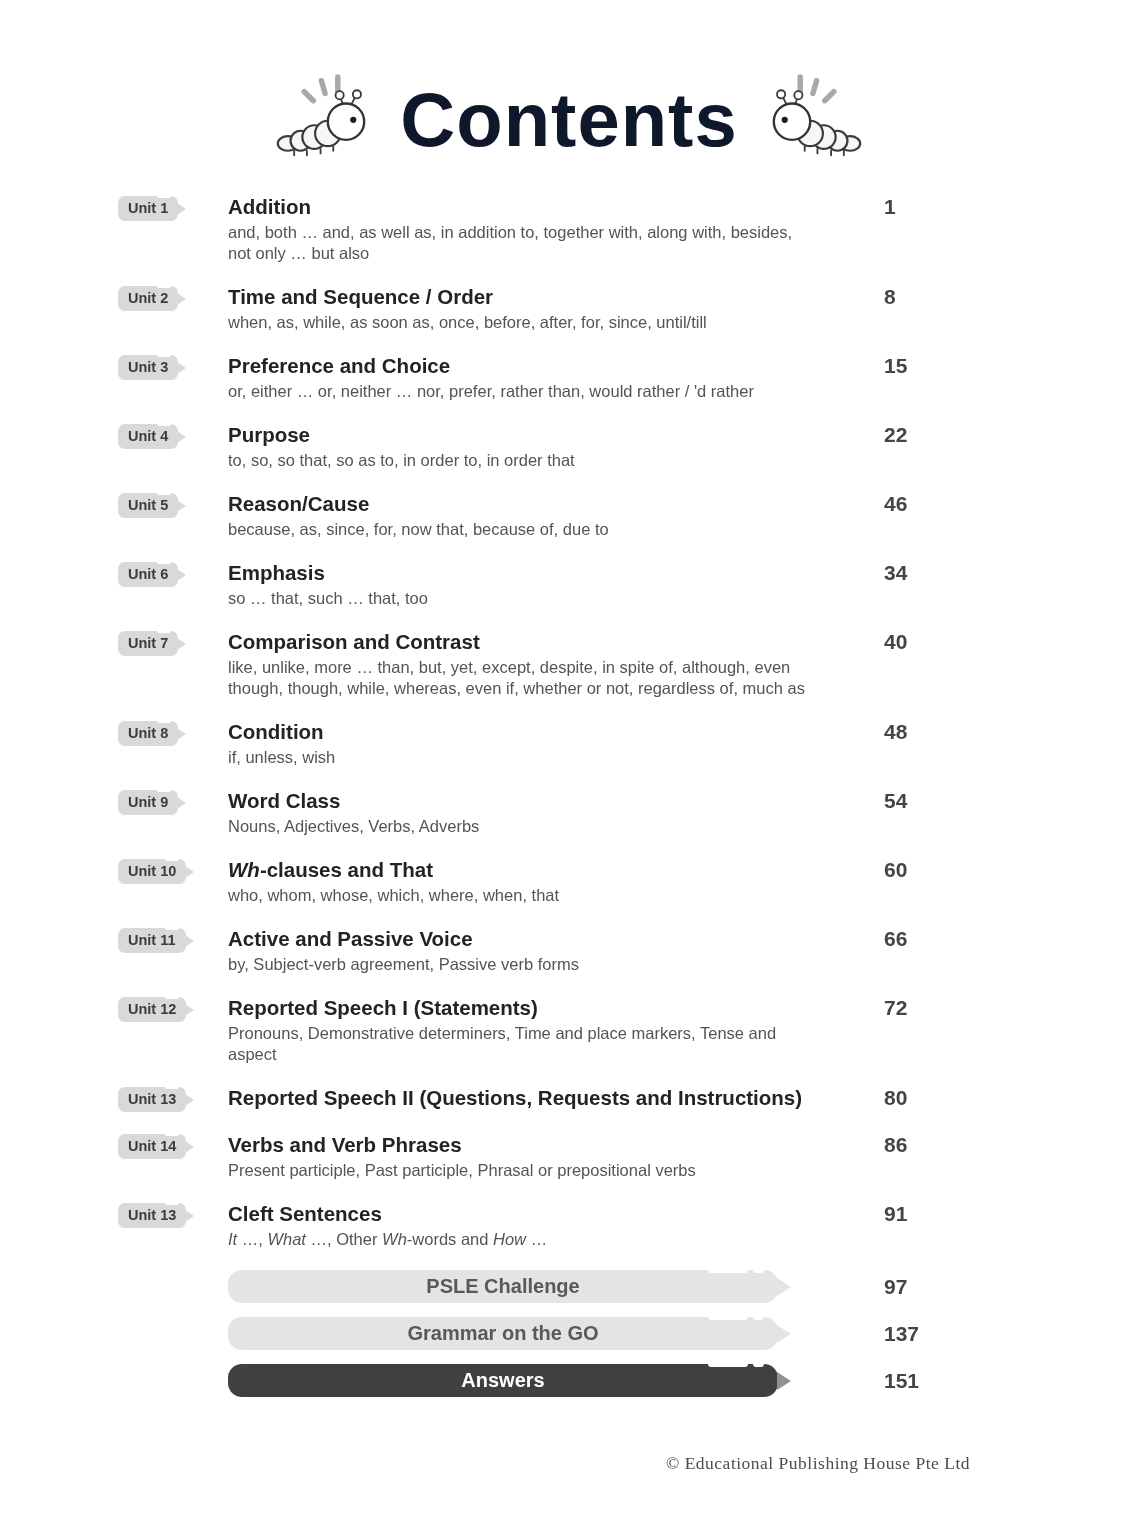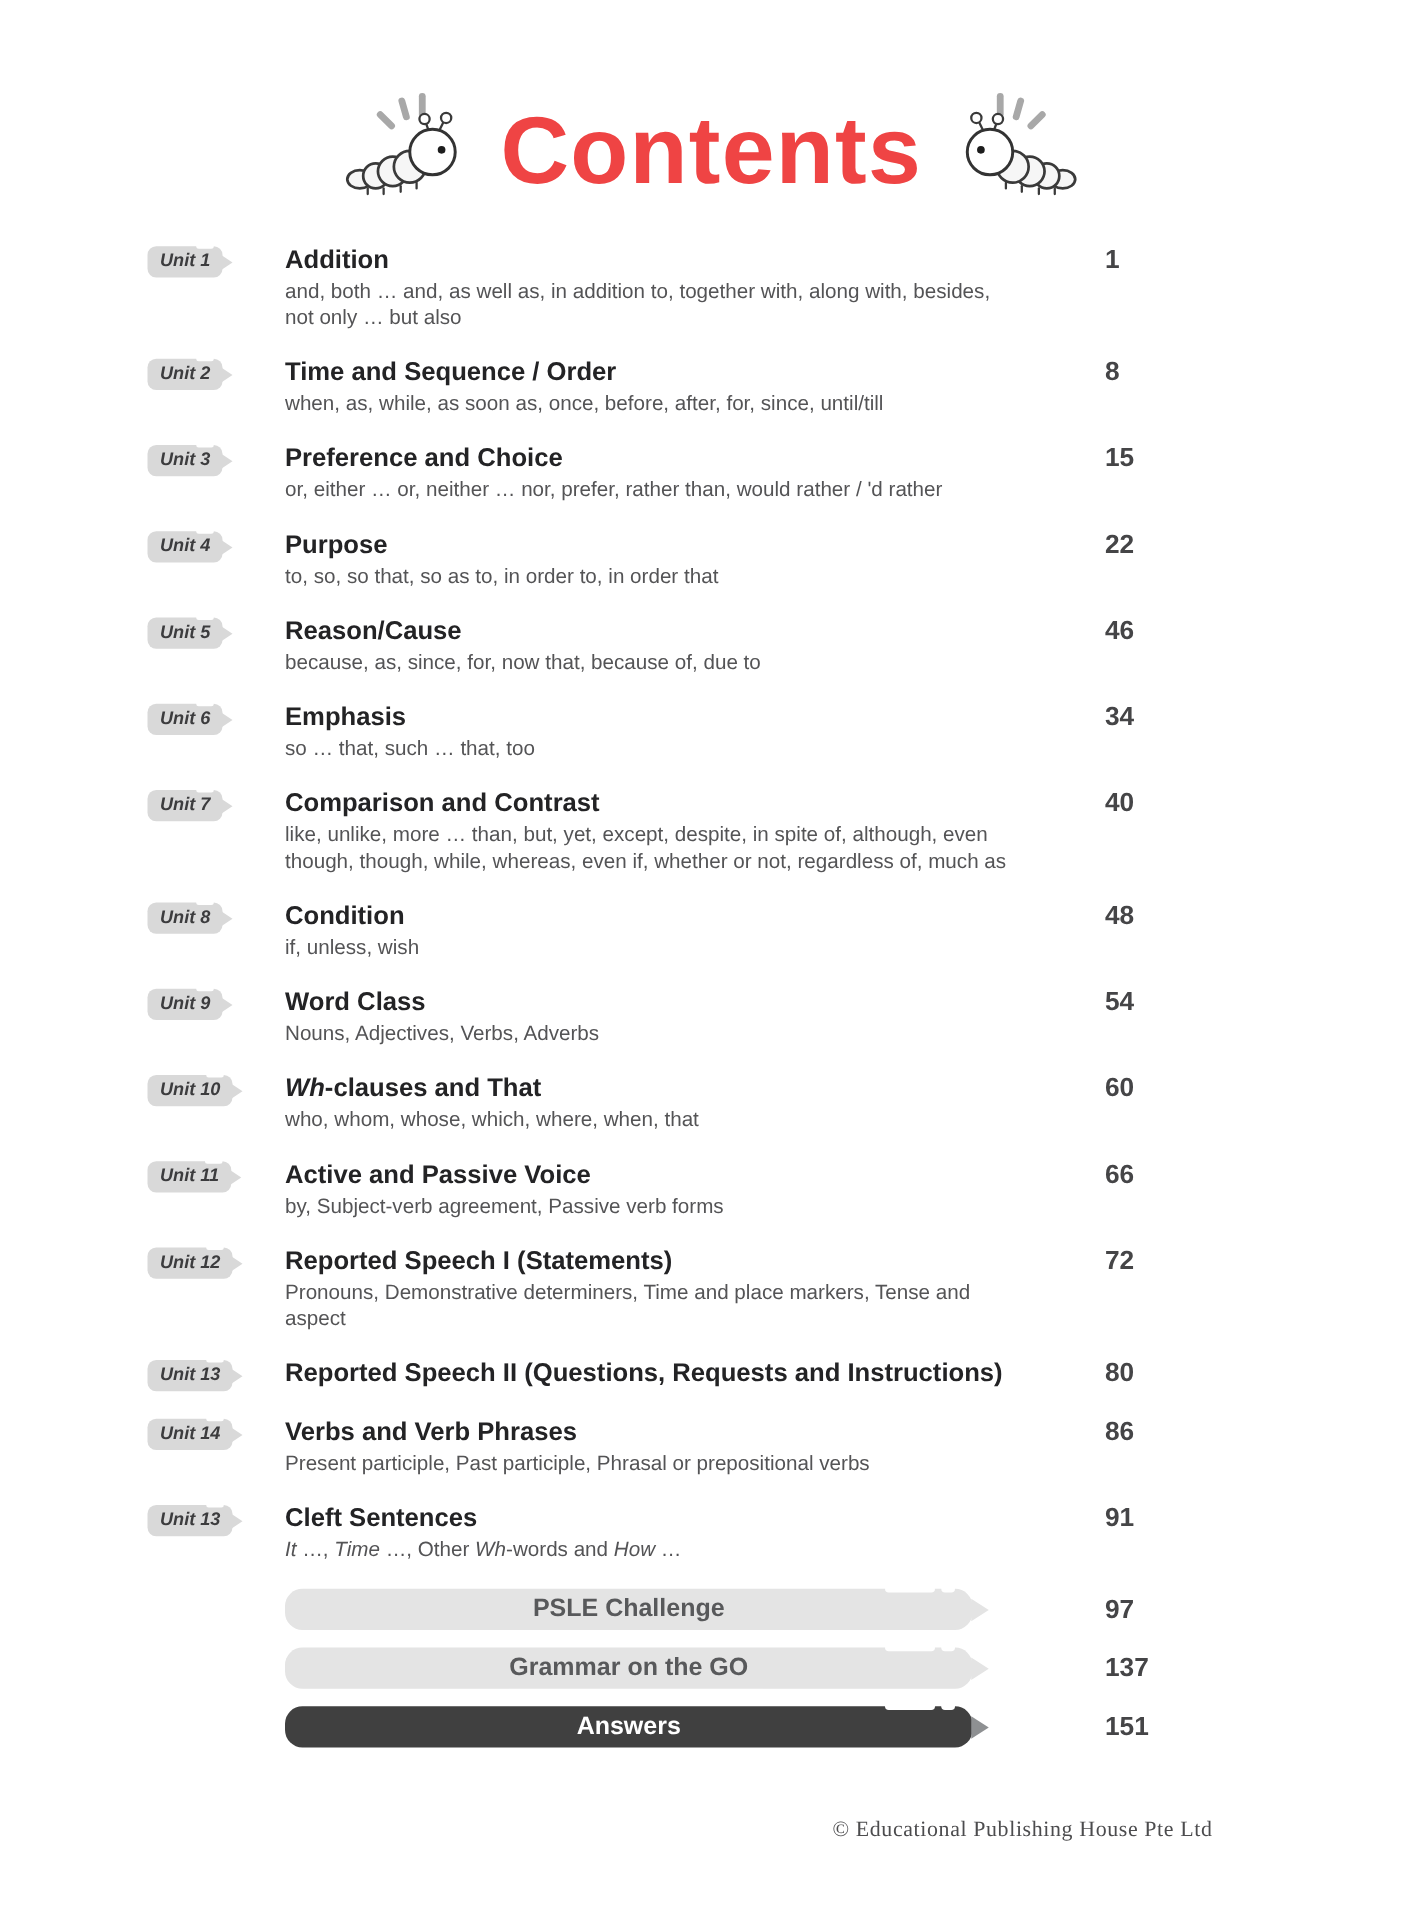--- a/index.html
+++ b/index.html
@@ -10,30 +10,30 @@
     position:relative;
     overflow:hidden;
   }
 
   
   .header {
     display:flex; align-items:center; justify-content:center;
     gap:24px; padding-top:72px; margin-bottom:26px;
   }
   .big-title {
-    font-size:76px; font-weight:bold; color:#ef4444;
+    font-size:76px; font-weight:bold; color:#0f172a;
     letter-spacing:1px; line-height:1;
   }
   .bug { flex:none; }
   .bug.flip svg { transform:scaleX(-1); }
 
   
   .toc { padding-left:118px; }
   .unit-row { display:flex; align-items:flex-start; margin-bottom:20px; }
-  .badge-col { width:110px; flex:none; padding-top:2px;font-style:italic; }
+  .badge-col { width:110px; flex:none; padding-top:2px; }
   .badge {
     position:relative; display:inline-block;
     background:#d9d9d9; border-radius:7px;
     padding:4px 10px 5px; font-size:14.5px; font-weight:bold; color:#3c3c3e;
     white-space:nowrap;
   }
   .badge::after {
     content:""; position:absolute; right:-8px; top:50%; margin-top:-6px;
     border-left:9px solid #d9d9d9;
     border-top:6px solid transparent; border-bottom:6px solid transparent;
@@ -264,21 +264,21 @@
         <div class="mid-col">
           <div class="unit-title"><span>Verbs and Verb Phrases</span></div>
           <div class="unit-sub"><span>Present participle, Past participle, Phrasal or prepositional verbs</span></div>
         </div>
         <div class="page-col">86</div>
       </div>
       <div class="unit-row">
         <div class="badge-col"><span class="badge">Unit 13</span></div>
         <div class="mid-col">
           <div class="unit-title"><span>Cleft Sentences</span></div>
-          <div class="unit-sub"><span style="font-style: italic; margin-top: 45px;">It</span><span> …, </span><span style="font-style: italic;">Time</span><span> …, Other </span><span style="font-style: italic;">Wh</span><span>-words and </span><span style="font-style: italic;">How</span><span> …</span></div>
+          <div class="unit-sub"><span style="font-style: italic; margin-top: 45px;">It</span><span> …, </span><span style="font-style: italic;">What</span><span> …, Other </span><span style="font-style: italic;">Wh</span><span>-words and </span><span style="font-style: italic;">How</span><span> …</span></div>
         </div>
         <div class="page-col">91</div>
       </div>
     </div>
   <div id="sections">
       <div class="section-row">
         <div class="spacer"></div>
         <div class="banner-wrap">
           <div class="banner light">
             <span>PSLE Challenge</span>

